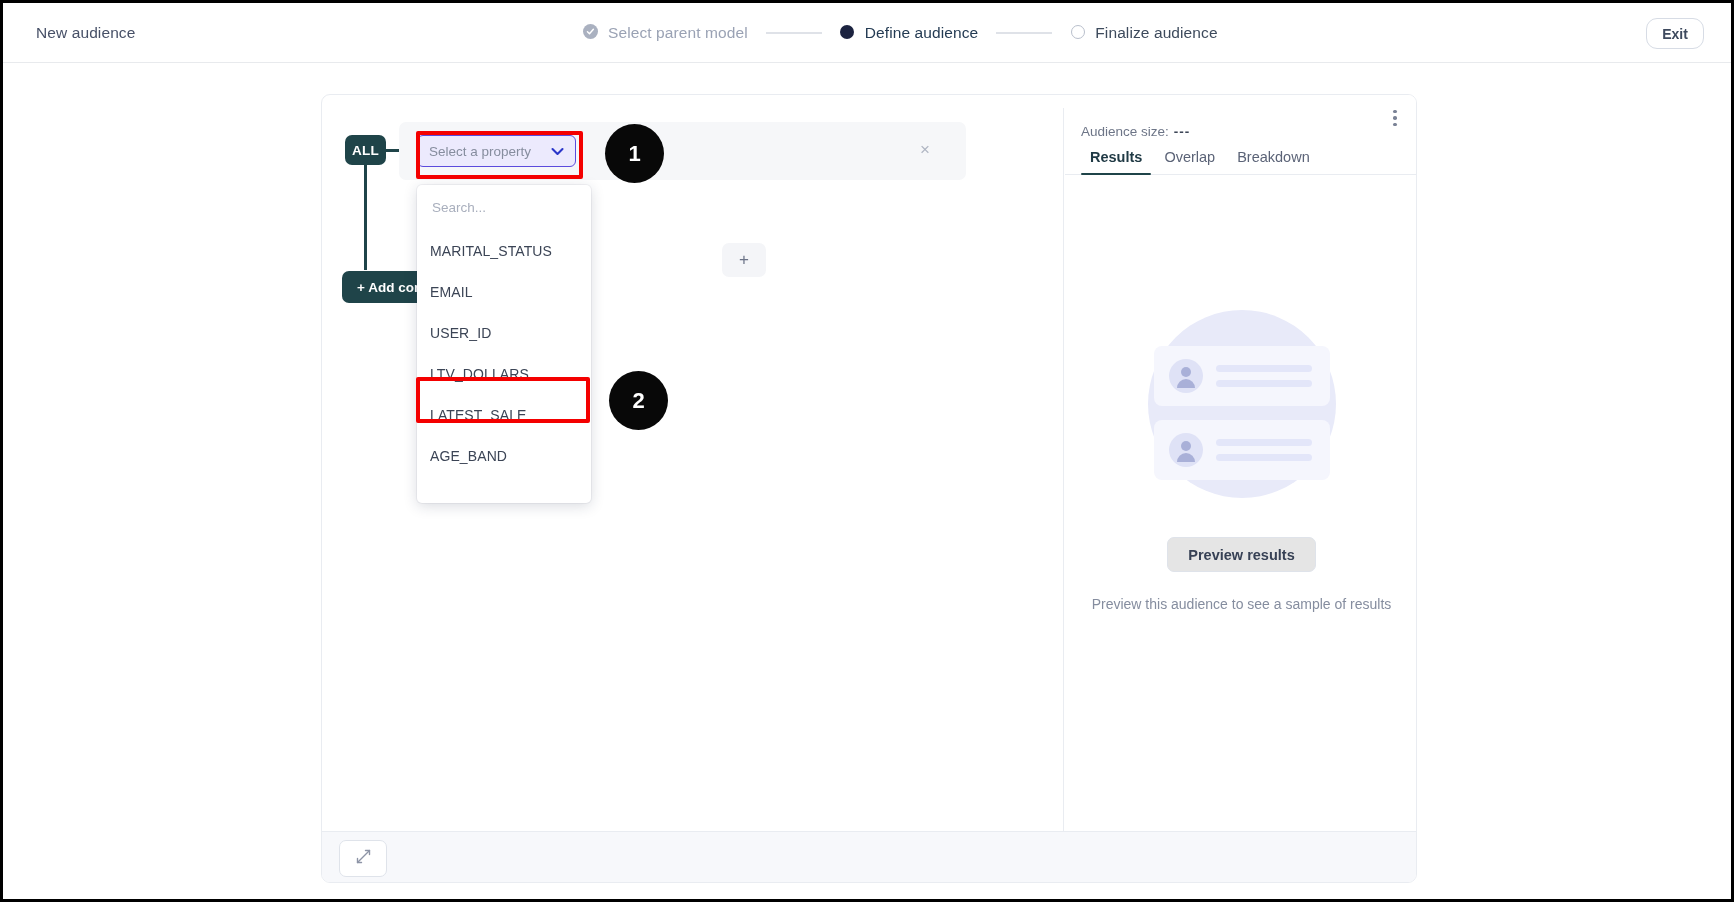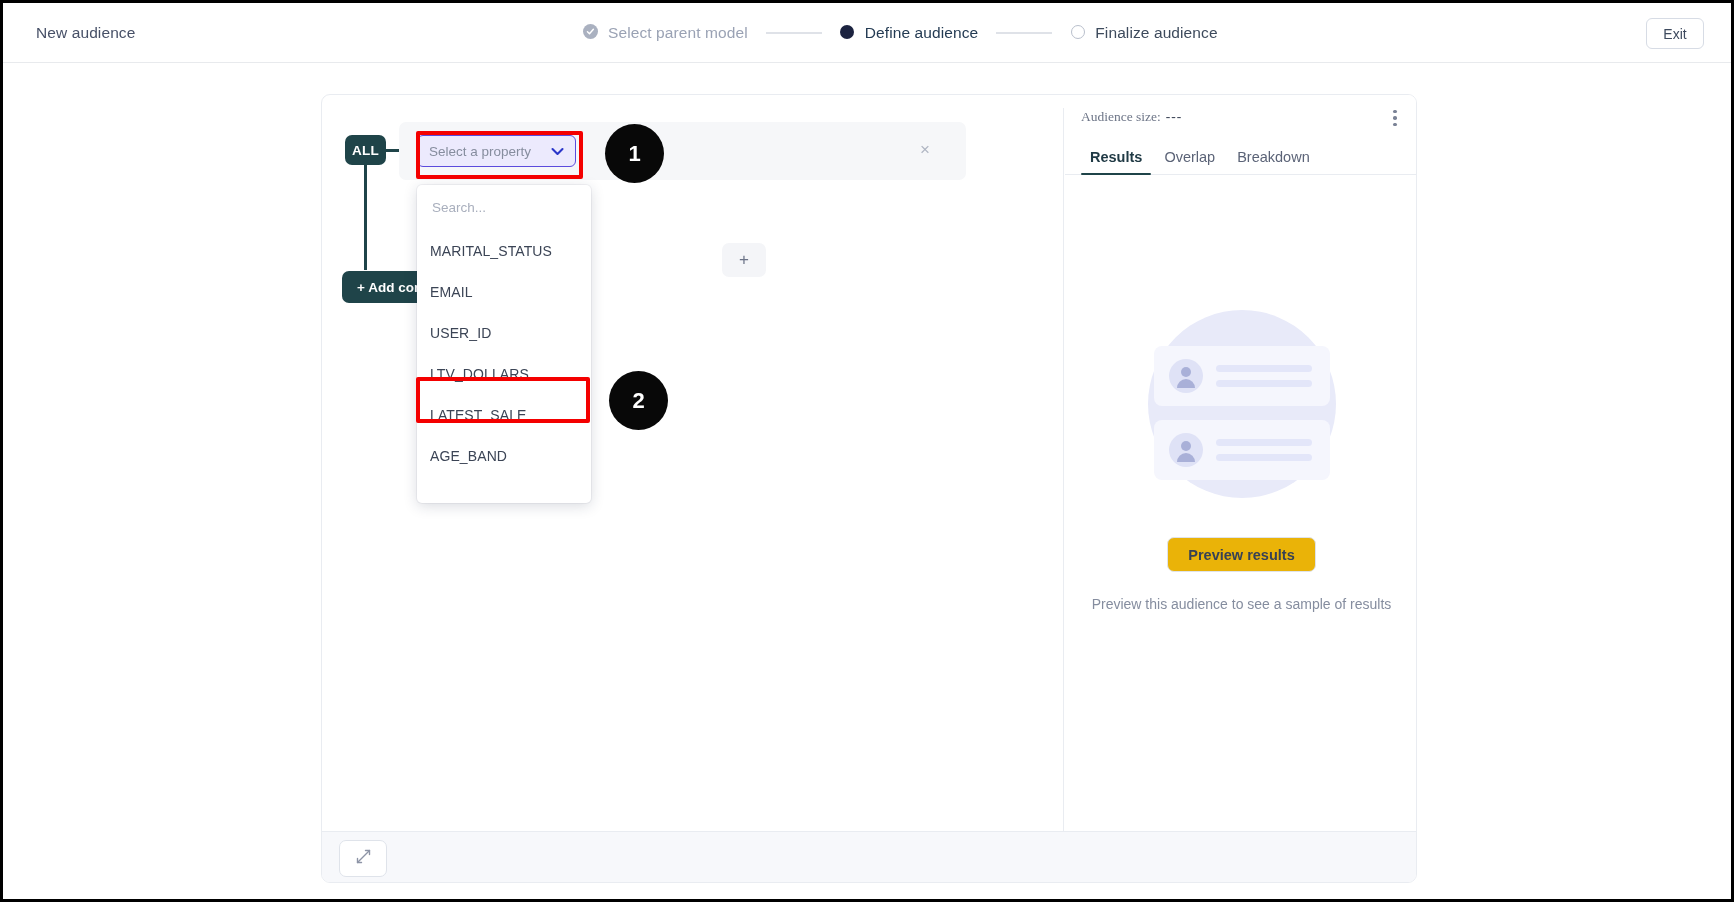--- a/index.html
+++ b/index.html
@@ -91,25 +91,25 @@
     margin: 0 18px;
   }
 
   .exit-btn {
     position: absolute;
     right: 27px;
     top: 15px;
     width: 58px;
     height: 31px;
     border: 1px solid #d7dce5;
-    border-radius: 6px;
+    border-radius: 11px;
     background: #ffffff;
     color: #3e4a5e;
     font-size: 14px;
-    font-weight: normal;
+    font-weight: bold;
     display: flex;
     align-items: center;
     justify-content: center;
     cursor: pointer;
     font-family: "Liberation Sans", sans-serif;
   }
 
   
   .body-area {
     position: absolute;
@@ -326,24 +326,23 @@
     font-size: 14px;
     color: #3b4455;
     letter-spacing: 0.1px;
     cursor: pointer;
   }
 
   
   .aud-size {
     position: absolute;
     left: 16px;
-    top: 14px;
+    top: 29px;
     font-size: 13.5px;
     color: #6d7587;
-    font-family: Liberation Serif, serif;
   }
   .aud-size .dashes { color: #3d4657; font-weight: bold; letter-spacing: 1px; margin-left: 5px;}
 
   .kebab {
     position: absolute;
     right: 13px;
     top: 12px;
     width: 20px;
     height: 22px;
     display: flex;
@@ -461,21 +460,21 @@
   }
   .illus-line.l1 { width: 96px; }
   .illus-line.l2 { width: 96px; }
 
   .preview-btn {
     margin-top: 39px;
     height: 35px;
     padding: 16px 20px;
     border: 1px solid #dfe3ea;
     border-radius: 7px;
-    background: #eab308;
+    background: #e5e5e5;
     color: #374155;
     font-size: 14.5px;
     font-weight: bold;
     display: flex;
     align-items: center;
     justify-content: center;
     cursor: pointer;
     font-family: "Liberation Sans", sans-serif;
   }
   .preview-hint {

